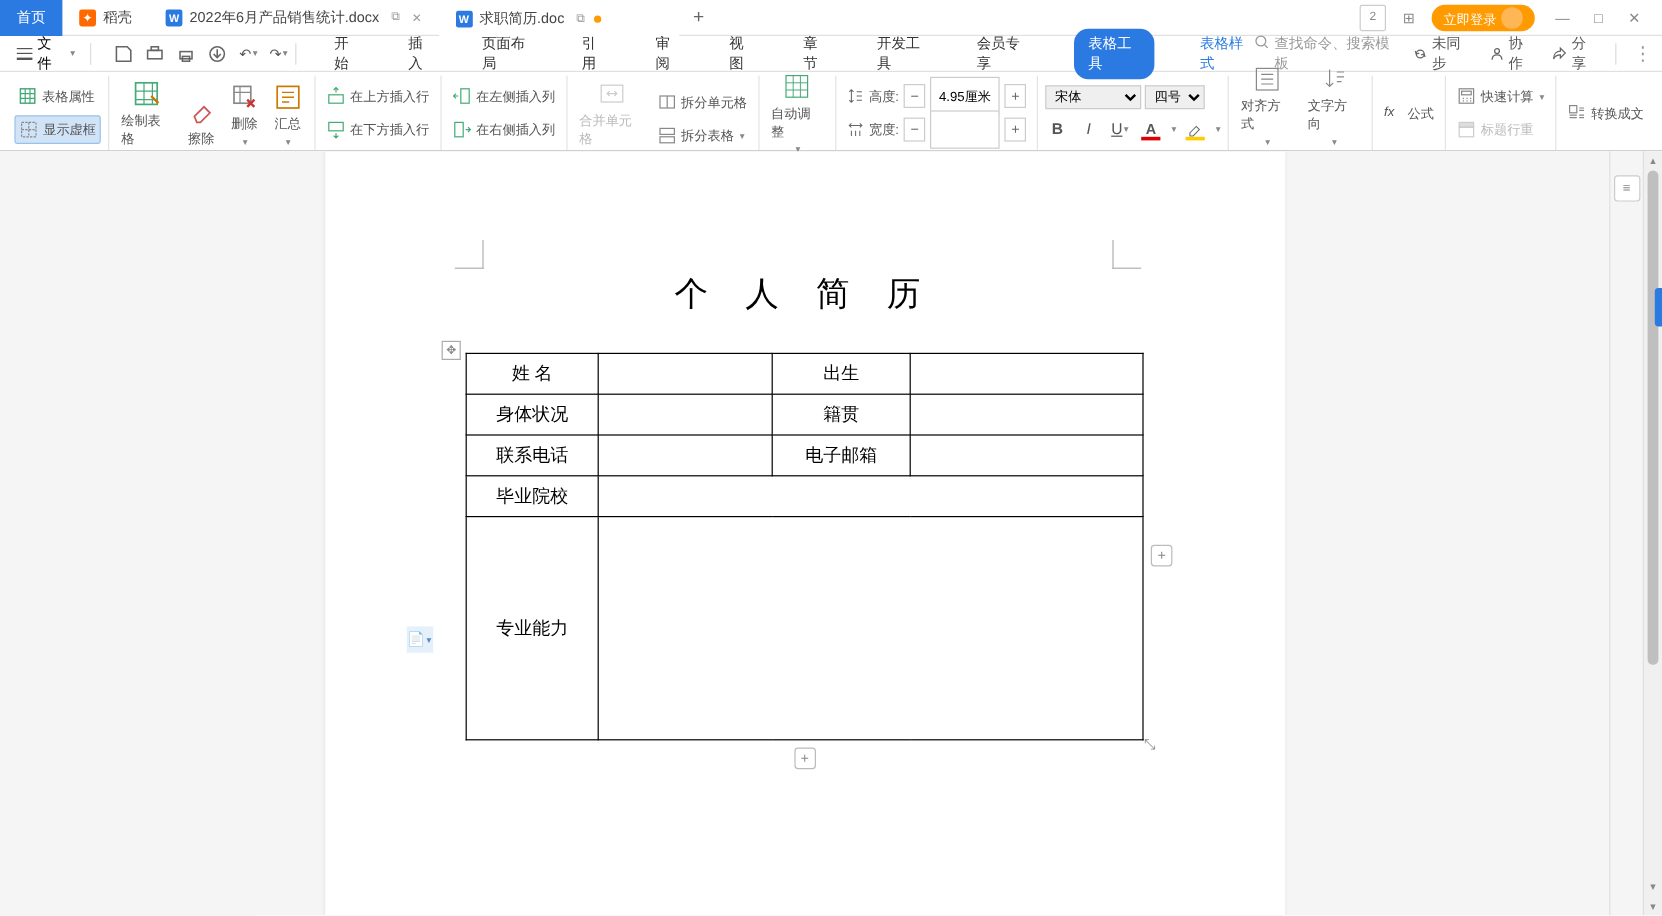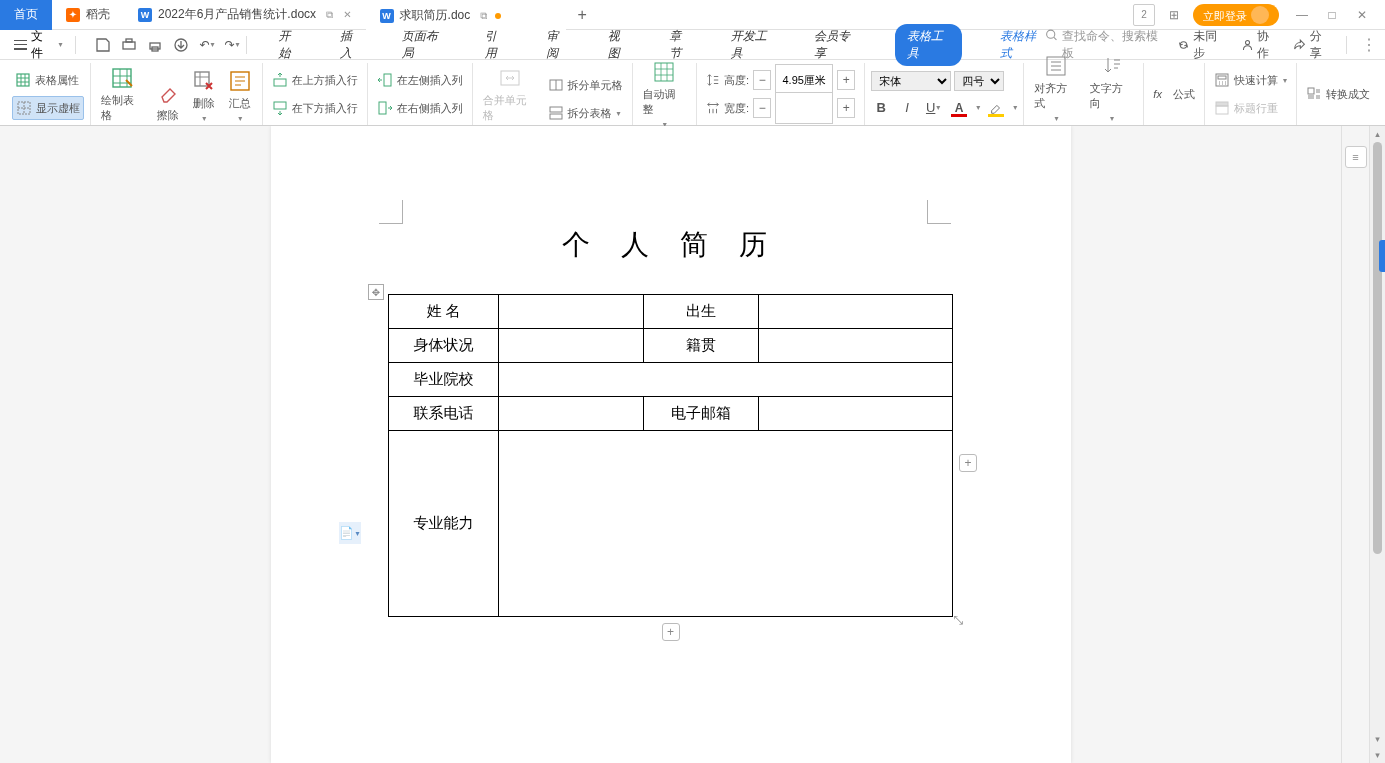--- a/index.html
+++ b/index.html
@@ -23,21 +23,21 @@
 .win-btns { display: flex; gap: 0; }
 .win-btn { width: 30px; height: 22px; display: flex; align-items: center; justify-content: center; color: #888; cursor: pointer; }
 
 
 .menubar { height: 30px; display: flex; align-items: center; padding: 0 8px; border-bottom: 1px solid #e0e0e0; font-size: 12px; }
 .file-menu { display: flex; align-items: center; gap: 4px; padding: 2px 6px; cursor: pointer; }
 .hamburger { width: 14px; height: 10px; display: flex; flex-direction: column; justify-content: space-between; }
 .hamburger span { height: 1.5px; background: #555; }
 .menu-quick { display: flex; gap: 10px; margin-left: 14px; color: #555; }
 .menu-quick-item { cursor: pointer; display: flex; align-items: center; }
-.menu-tabs { display: flex; gap: 36px; margin-left: 24px; font-style: italic; }
+.menu-tabs { display: flex; gap: 36px; margin-left: 24px; }
 .menu-tab { cursor: pointer; color: #333; padding: 4px 2px; }
 .menu-tab.active { background: #2a7ae2; color: #fff; border-radius: 12px; padding: 4px 12px; }
 .menu-tab.link { color: #2a7ae2; }
 .menu-right { margin-left: auto; display: flex; align-items: center; gap: 14px; color: #555; }
 .search-box { display: flex; align-items: flex-start; gap: 4px; color: #999; }
 .triple-dots { font-size: 16px; color: #999; cursor: pointer; }
 
 
 .ribbon { height: 66px; display: flex; border-bottom: 1px solid #d0d0d0; background: #fff; padding: 3px 6px 0; font-size: 11px; color: #555; }
 .rib-group { display: flex; flex-direction: column; justify-content: center; gap: 4px; padding: 0 6px; border-right: 1px solid #e4e4e4; }
@@ -461,28 +461,28 @@
             <td style="width:115px;">出生</td>
             <td></td>
           </tr>
           <tr>
             <td>身体状况</td>
             <td></td>
             <td style="width:70px;">籍贯</td>
             <td></td>
           </tr>
           <tr>
-            <td>毕业院校</td>
-            <td colspan="3"></td>
-          </tr>
-          <tr>
             <td>联系电话</td>
             <td></td>
             <td>电子邮箱</td>
             <td></td>
+          </tr>
+          <tr>
+            <td>毕业院校</td>
+            <td colspan="3"></td>
           </tr>
           <tr>
             <td class="tall">专业能力</td>
             <td class="tall" colspan="3"></td>
           </tr>
         </tbody>
           </table>
         <div class="add-handle right">+</div>
         <div class="add-handle bottom">+</div>
         <div class="resize-handle">⤡</div>

